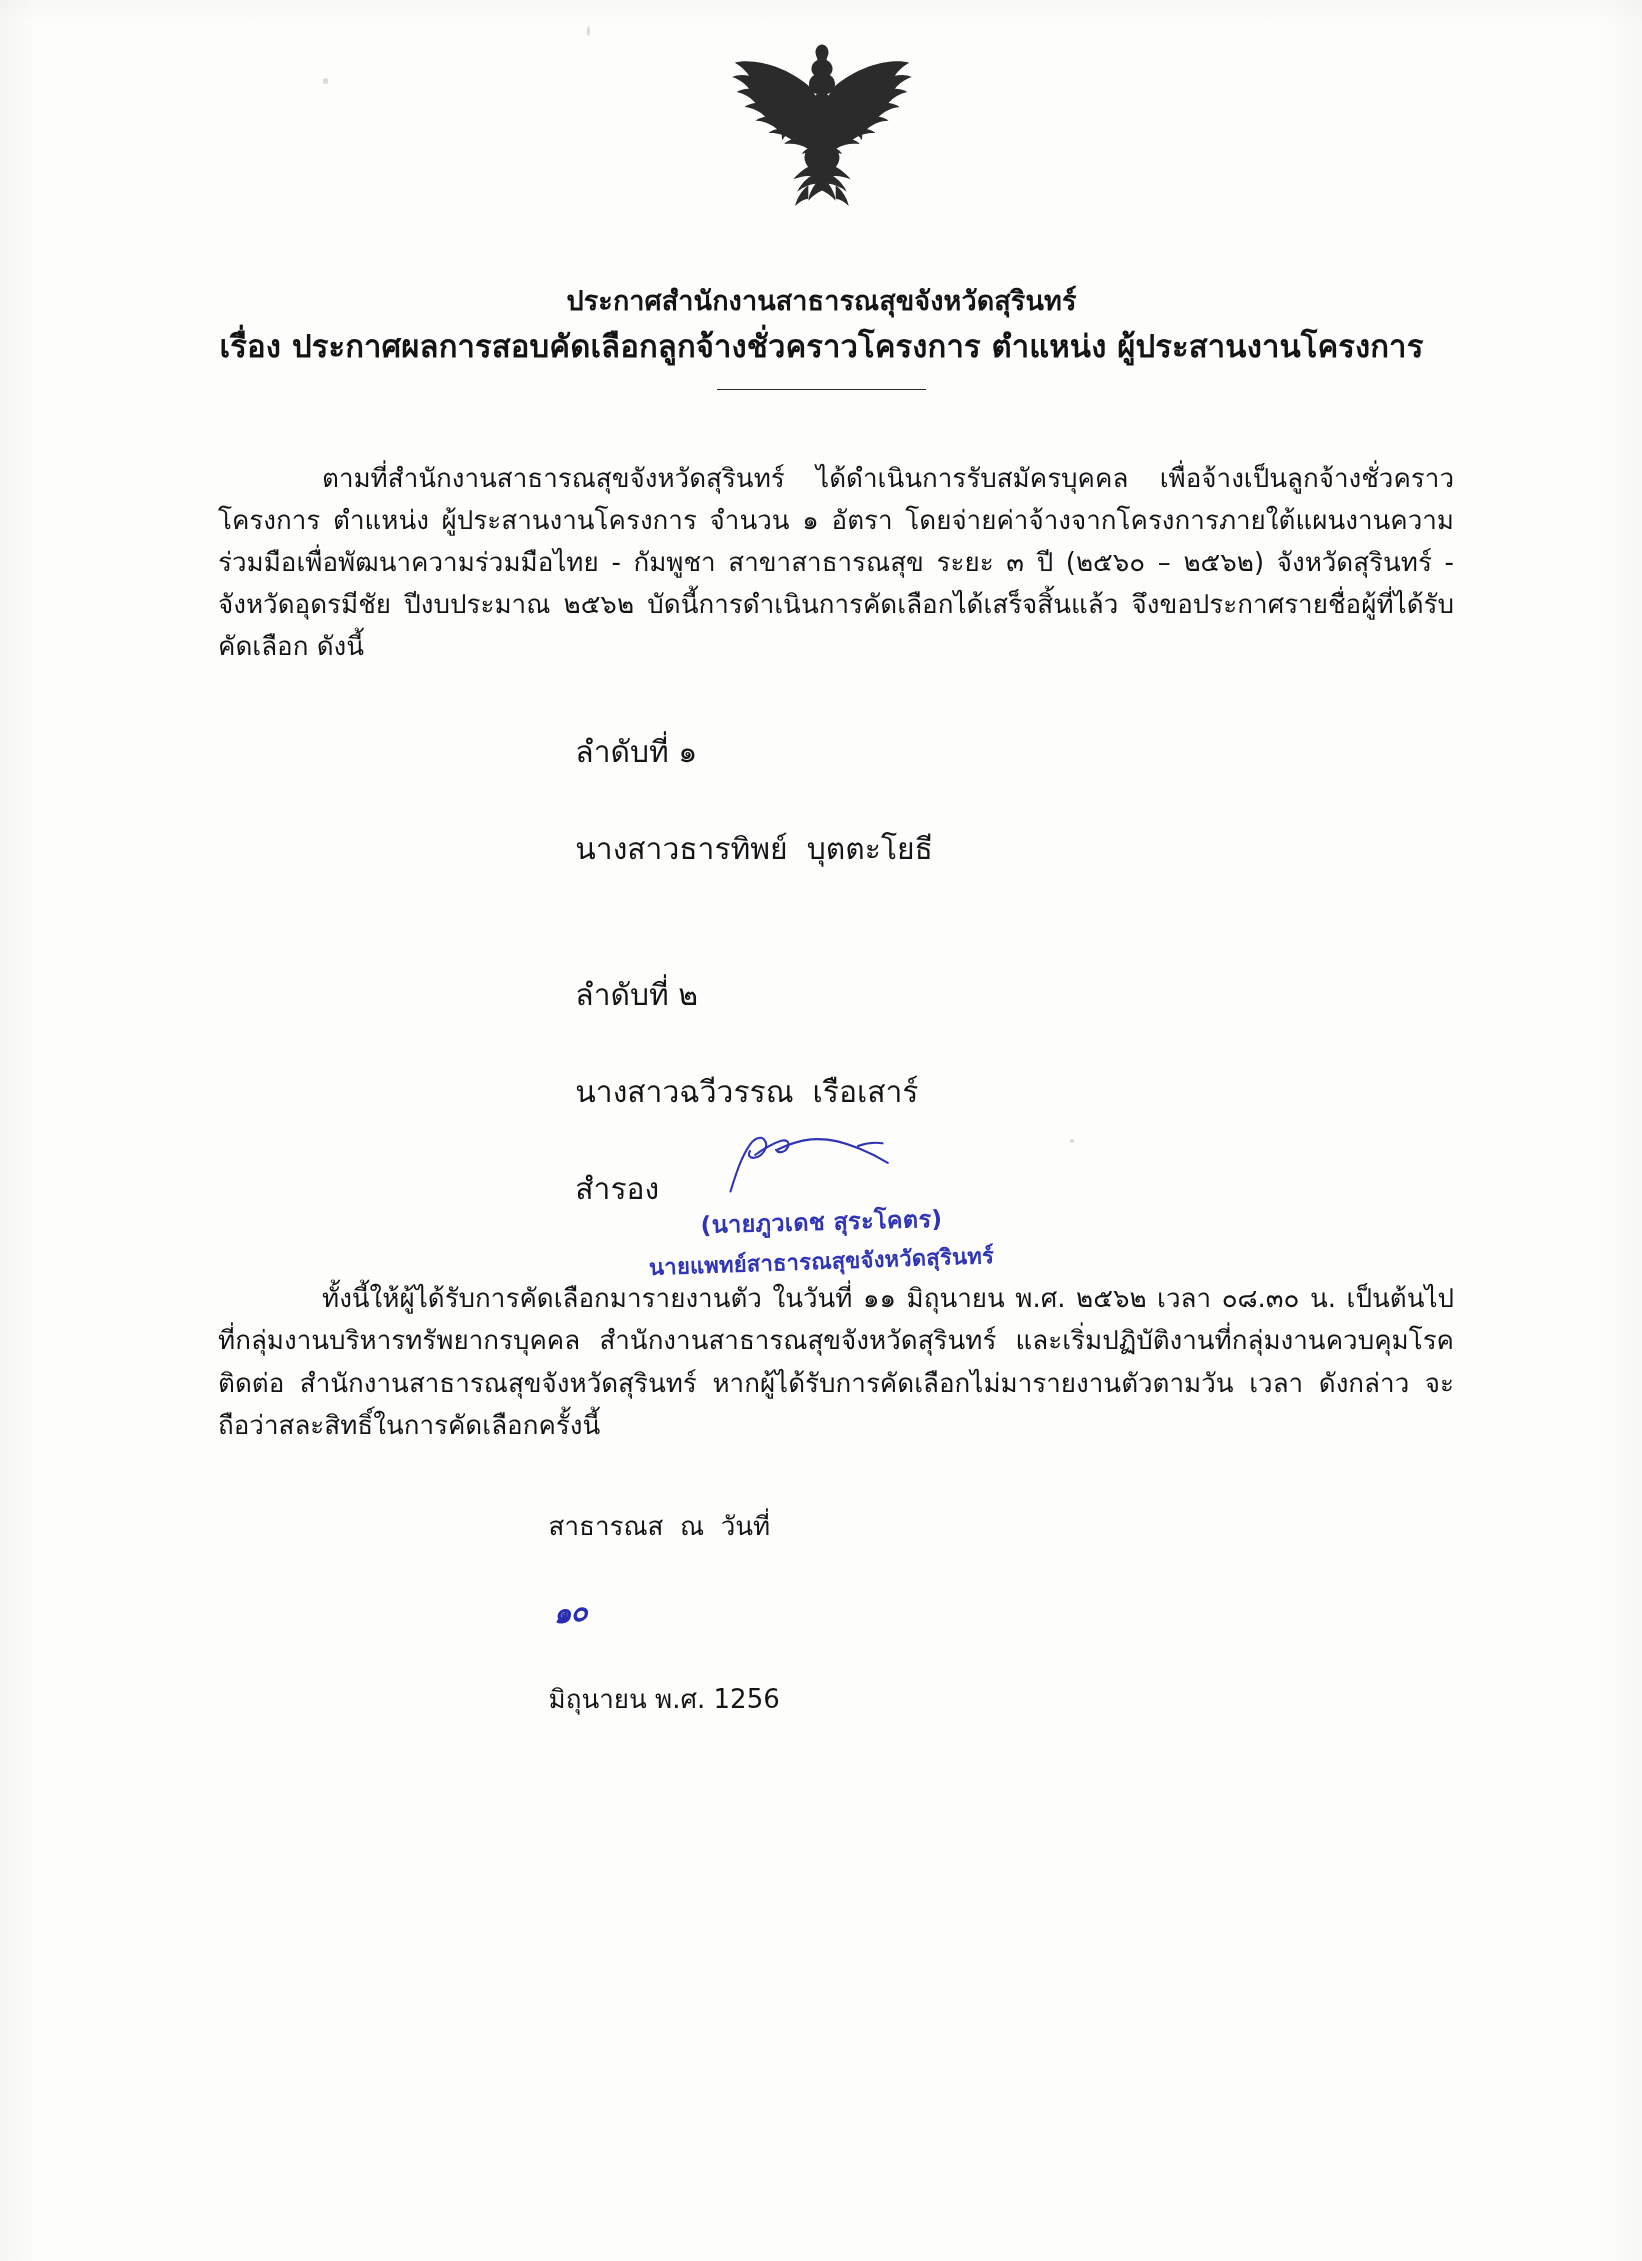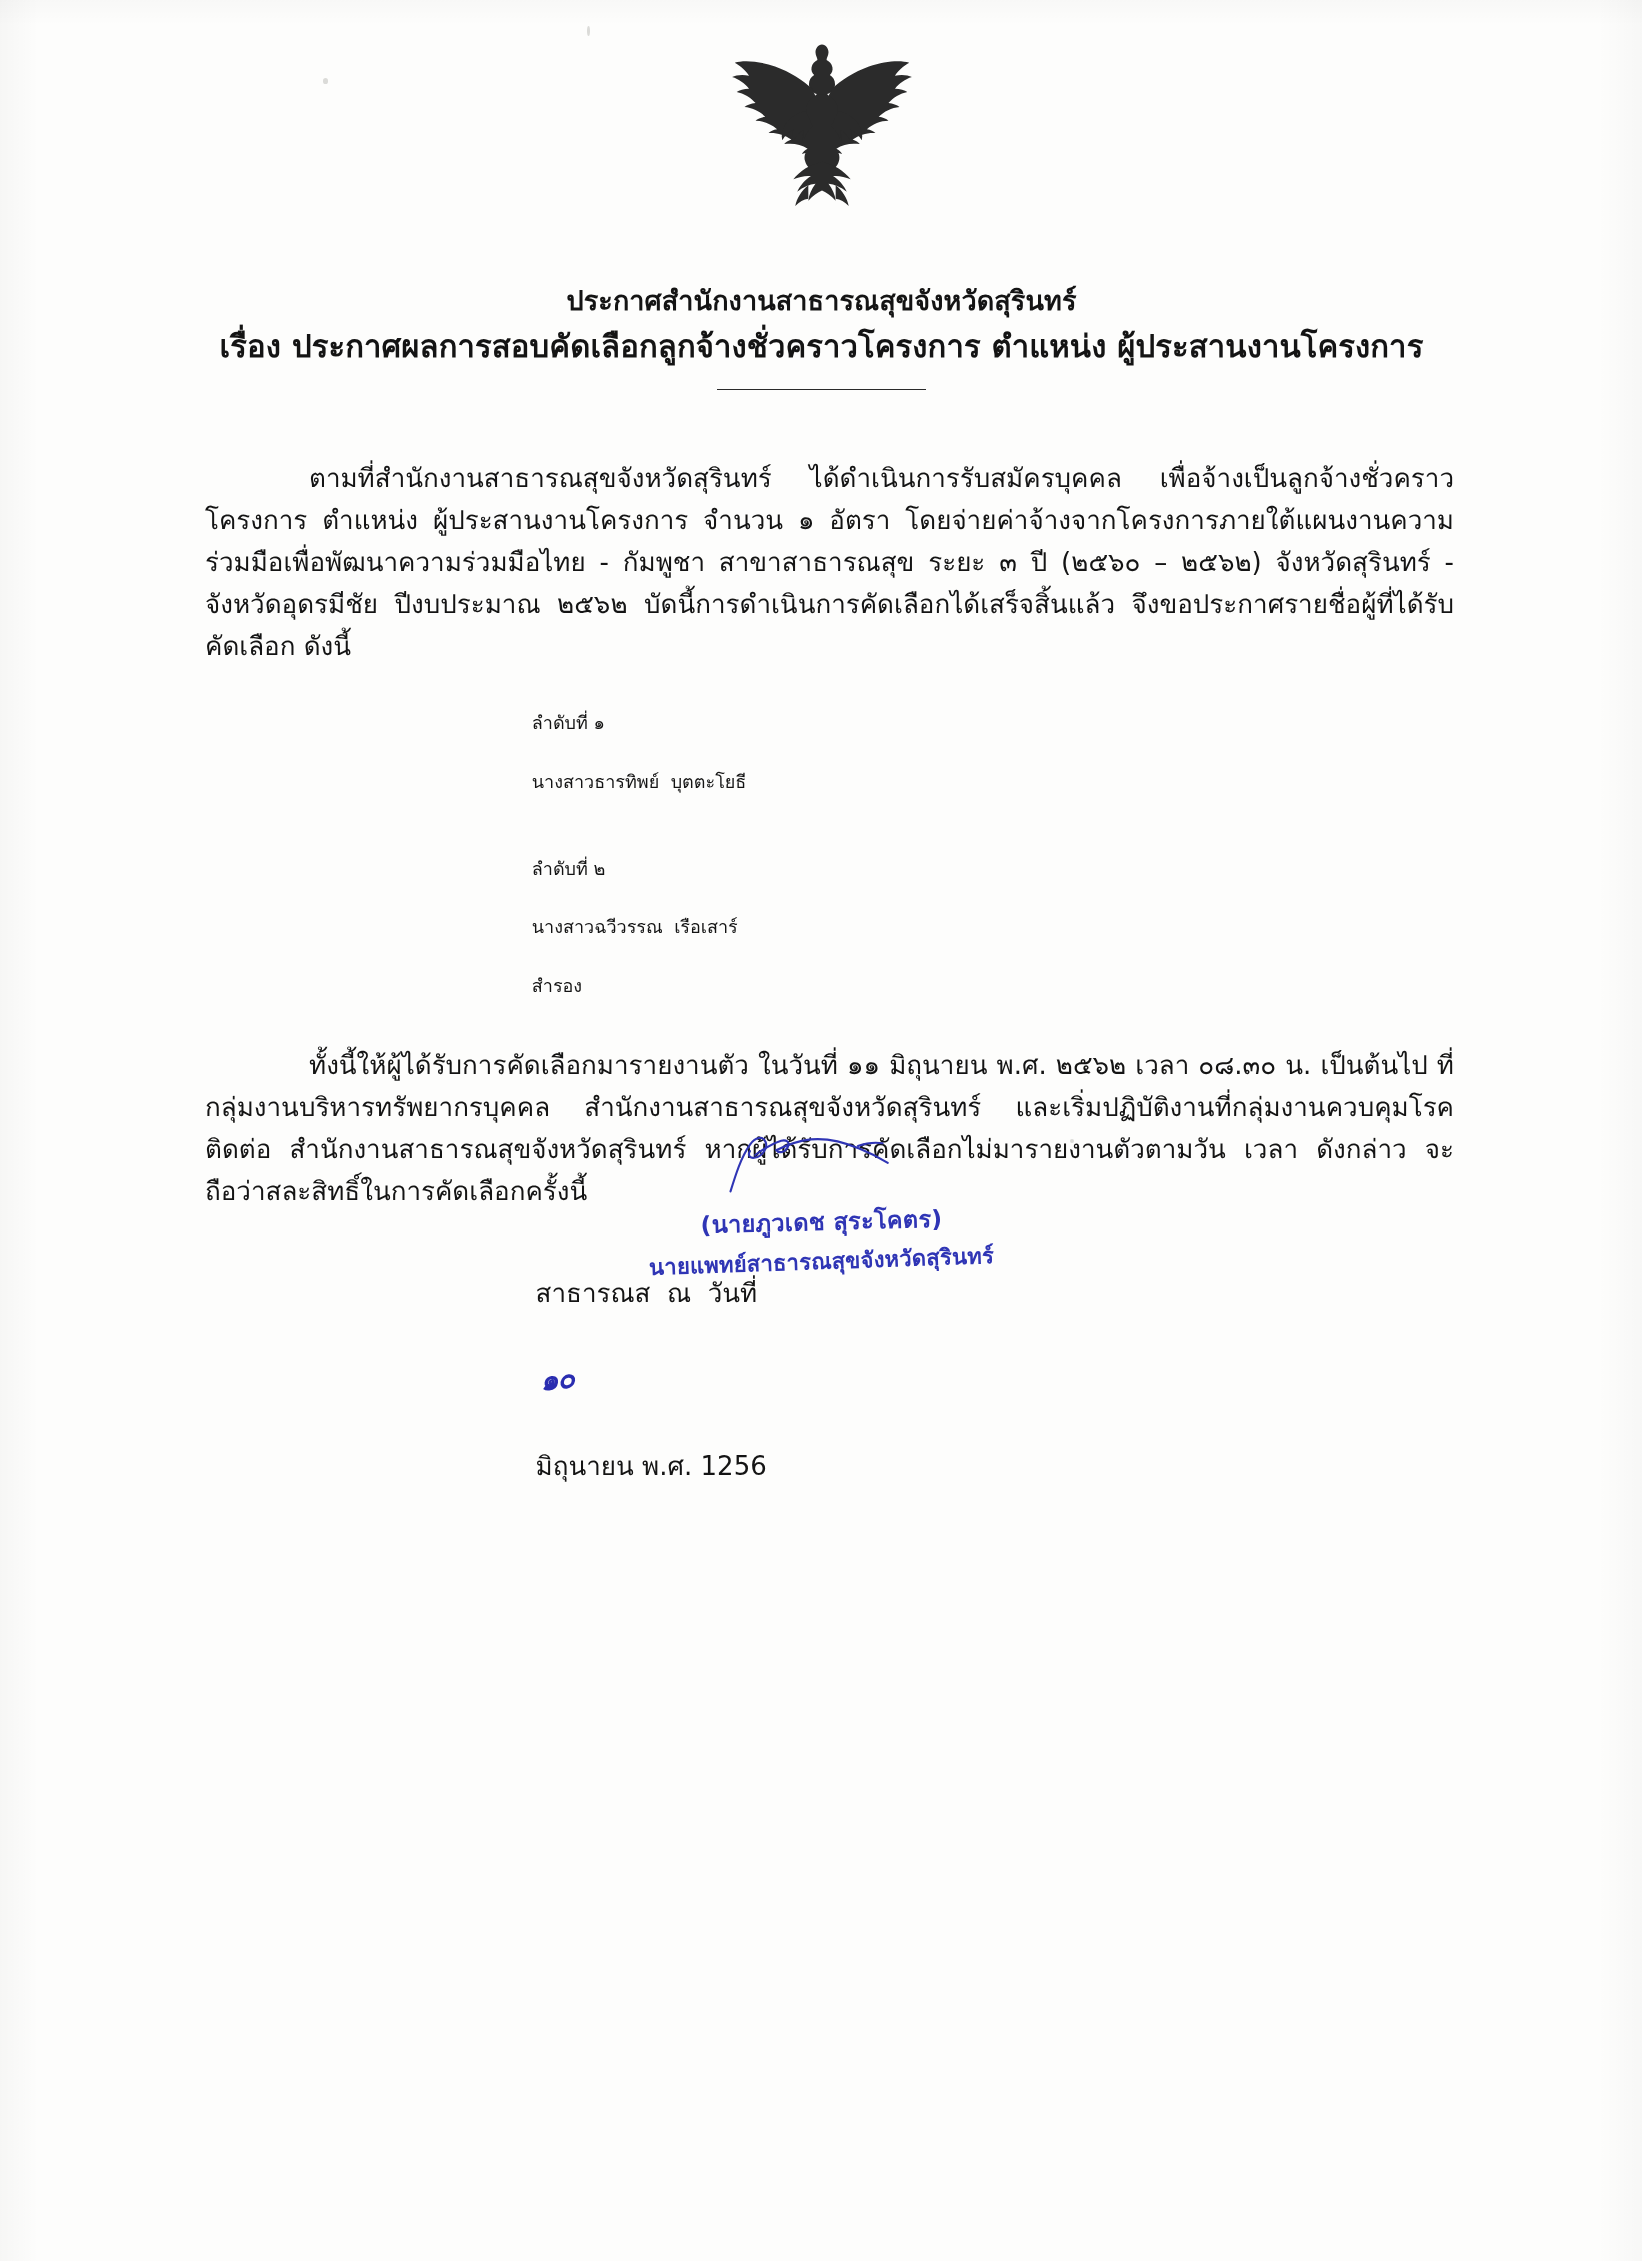--- a/index.html
+++ b/index.html
@@ -63,39 +63,39 @@
   }
   .rule {
     width: 209px;
     height: 0;
     border-top: 1.3px solid #2a2a2a;
     margin: 18px auto 0 auto;
   }
 
   .body-block {
     position: absolute;
-    left: 205px;
+    left: 218px;
     right: 189px;
     top: 457px;
     font-size: 26px;
     line-height: 1.62;
   }
   .para {
     text-align: justify;
     text-justify: inter-word;
     margin: 0 0 3.9px 0;
   }
   .indent { text-indent: 104px; }
 
   .name-list {
     margin: 11.7px 0 9px 0;
     padding-left: 281px;
   }
   .name-row {
-    font-size: 18px;
+    font-size: 30px;
     line-height: 1.62;
     white-space: pre;
   }
 
   .para2 { margin-top: 15px; }
 
   .announce-line {
     margin-top: 17px;
     padding-left: 281px;
     font-size: 26px;

